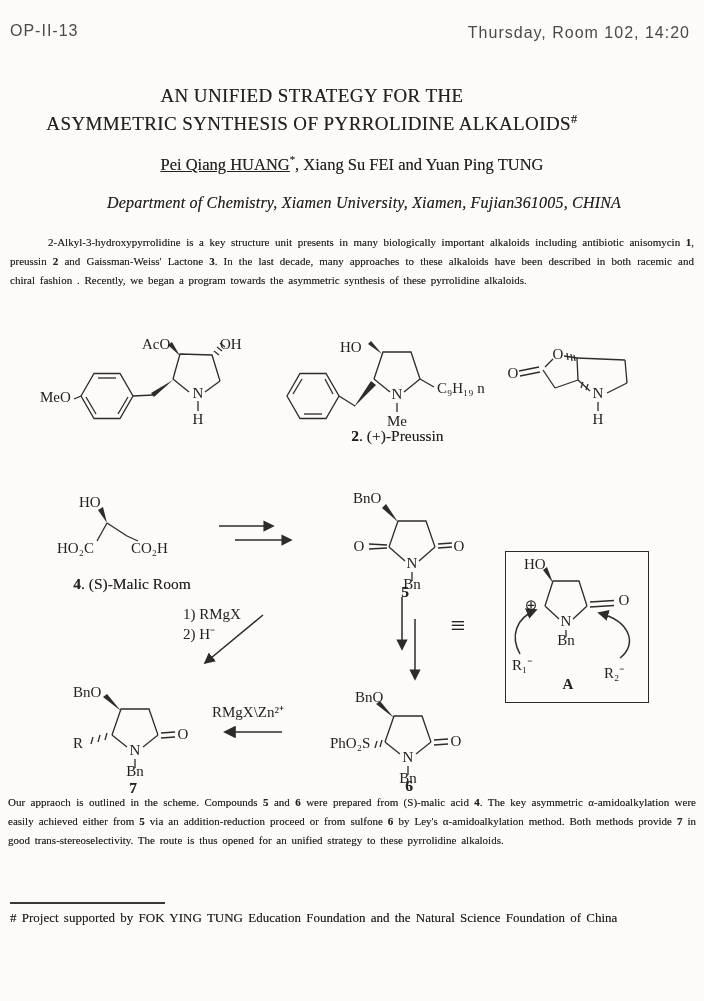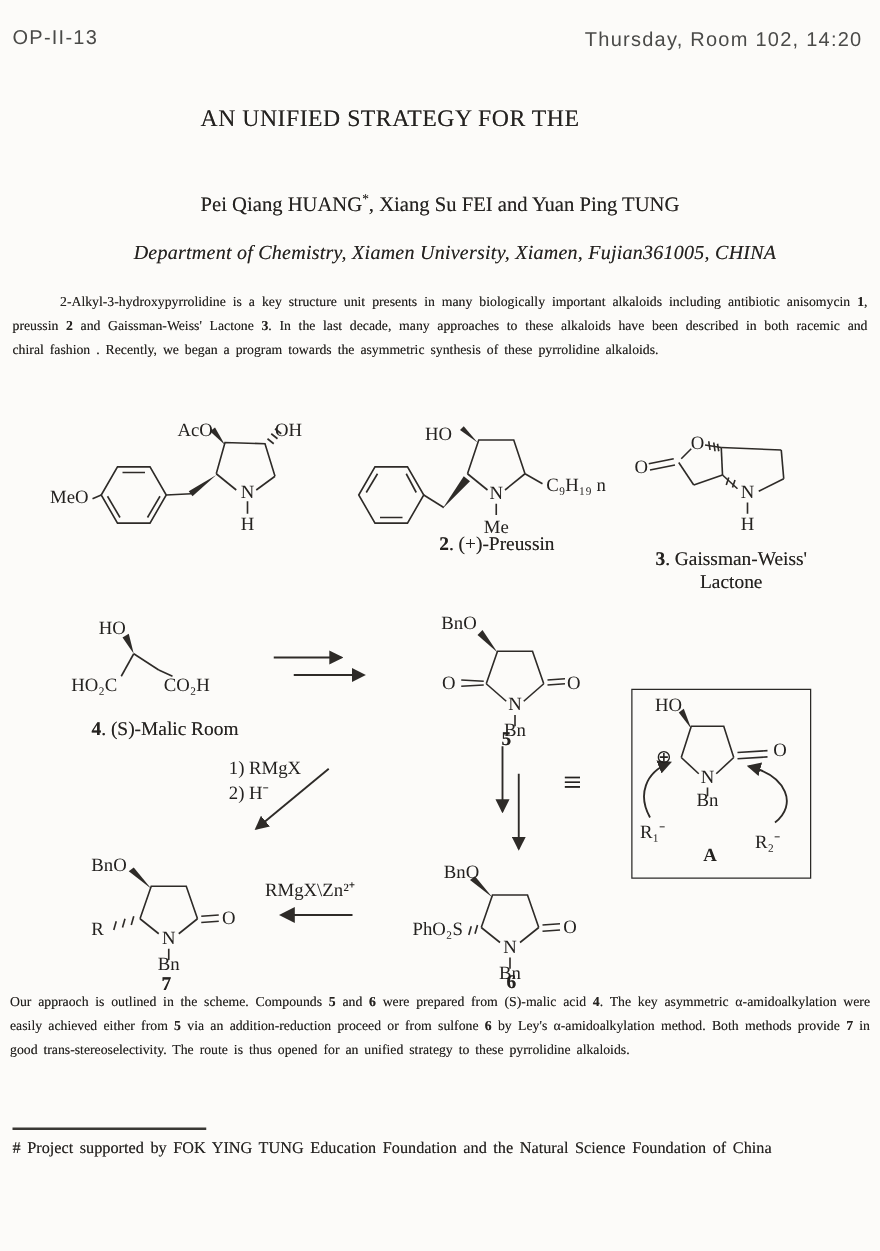--- a/index.html
+++ b/index.html
@@ -43,23 +43,24 @@
       <path d="M0,0 L10,5 L0,10 z" fill="#2e2b28"></path>
     </marker>
   </defs>
 </svg>
 
 <div class="abs hdr" style="left:10px;top:22px">OP-II-13</div>
 <div class="abs hdr" style="right:14px;top:24px">Thursday, Room 102, 14:20</div>
 
 <div class="abs title ink" style="left:0;top:84px">
   <div>AN UNIFIED STRATEGY FOR THE</div>
+  <div><span>ASYMMETRIC SYNTHESIS OF PYRROLIDINE ALKALOIDS</span><sup>#</sup></div>
 </div>
 
-<div class="abs authors ink" style="left:0;top:153px"><span style=" text-align: right;">Pei Qiang HUANG</span><sup>*</sup><span>,  Xiang Su FEI  and  Yuan Ping TUNG</span></div>
+<div class="abs authors ink" style="left:0;top:153px"><span style="text-decoration: underline; text-align: right;">Pei Qiang HUANG</span><sup>*</sup><span>,  Xiang Su FEI  and  Yuan Ping TUNG</span></div>
 <div class="abs affil ink" style="left:12px;top:194px">Department of Chemistry, Xiamen University, Xiamen, Fujian361005, CHINA</div>
 
 <div class="abs para ink" style="left:10px;top:233px;width:684px;text-indent:38px"><span>2-Alkyl-3-hydroxypyrrolidine is a key structure unit presents in many biologically important alkaloids including antibiotic anisomycin </span><span style="font-weight: bold;">1</span><span>, preussin </span><span style="font-weight: bold;">2</span><span> and Gaissman-Weiss' Lactone </span><span style="font-weight: bold;">3</span><span>.  In the last decade,  many approaches to these alkaloids have been described in both racemic and chiral fashion . Recently, we began a program towards the asymmetric synthesis of  these pyrrolidine alkaloids.</span></div>
 
 <div class="abs" style="left:0;top:333px;width:704px;height:462px">
 
   <svg class="abs" style="left:30px;top:2px" width="230" height="100">
     <g class="bond">
       <polygon points="51,61 64,38.5 90,38.5 103,61 90,83.5 64,83.5"></polygon>
       <line x1="68" y1="43" x2="86" y2="43"></line>
@@ -124,24 +125,20 @@
       <line x1="17" y1="31" x2="37" y2="27"></line>
       <line x1="80" y1="37" x2="78" y2="43"></line>
       <line x1="85" y1="39" x2="83" y2="45"></line>
       <line x1="95" y1="57" x2="95" y2="66"></line>
     </g>
     <text x="10" y="33" text-anchor="middle">O</text>
     <text x="55" y="14" text-anchor="middle">O</text>
     <text x="95" y="53" text-anchor="middle">N</text>
     <text x="95" y="79" text-anchor="middle">H</text>
   </svg>
-  <div class="abs cap ink" style="left:500px;top:106px;width:170px">
-    <div><span style="font-weight: bold;">3</span><span>. Gaissman-Weiss'</span></div>
-    <div>Lactone</div>
-  </div>
 
   <svg class="abs" style="left:55px;top:150px" width="135" height="78">
     <g class="bond">
       <line x1="42" y1="58" x2="52" y2="40"></line>
       <line x1="52" y1="40" x2="72" y2="53"></line>
       <line x1="72" y1="53" x2="83" y2="58"></line>
     </g>
     <polygon class="wedge" points="52,40 43,27 48,24"></polygon>
     <text x="24" y="24">HO</text>
     <text x="2" y="70">HO₂C</text>

